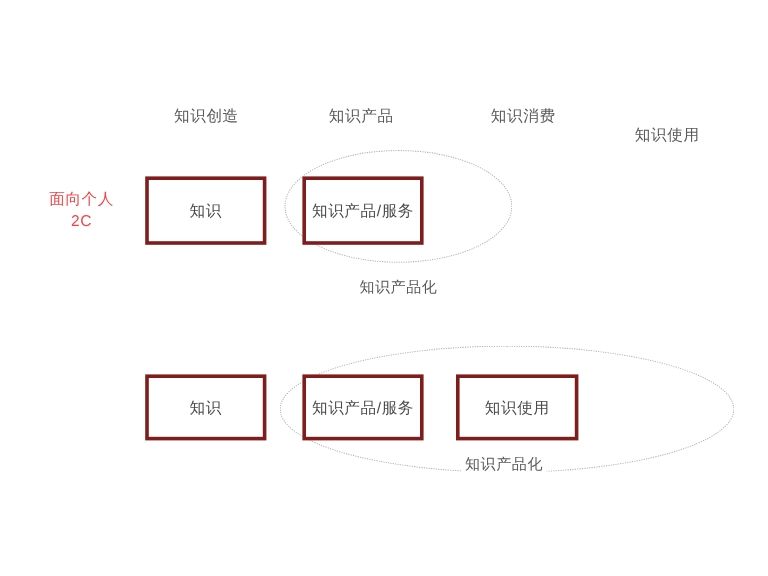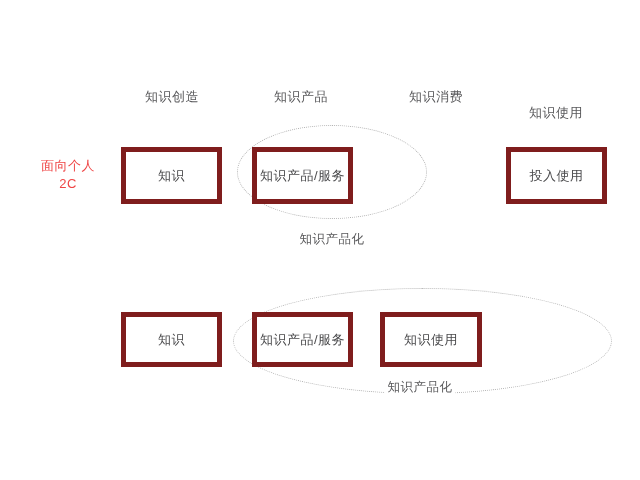--- a/index.html
+++ b/index.html
@@ -38,21 +38,21 @@
     line-height: 18px;
     white-space: nowrap;
     transform: translateX(-50%);
     letter-spacing: 0.5px;
   }
 
   
   .node-box {
     position: absolute;
     box-sizing: border-box;
-    border: 5px solid #7f1d1d;
+    border: 3px solid #7f1d1d;
     background: #ffffff;
     display: flex;
     align-items: center;
     justify-content: center;
     font-size: 13px;
     color: #4a4a4c;
     letter-spacing: 0.5px;
     z-index: 3;
   }
 
@@ -95,21 +95,20 @@
 
   <div class="row-label" style="left:68px; top:157px;">
     <div>面向个人</div>
     <div>2C</div>
   </div>
 
   <div class="group-ellipse" style="left:237px; top:125px; width:190px; height:94px;"></div>
 
   <div class="node-box" style="left:121px; top:147px; width:101px; height:57px;">知识</div>
   <div class="node-box" style="left:252px; top:147px; width:101px; height:57px;">知识产品/服务</div>
-  <div class="node-box" style="left:506px; top:147px; width:101px; height:57px;">投入使用</div>
 
   <div class="group-caption" style="left:332px; top:231px;">知识产品化</div>
 
 
   <div class="group-ellipse" style="left:233px; top:288px; width:379px; height:106px;"></div>
 
   <div class="node-box" style="left:121px; top:312px; width:101px; height:55px;">知识</div>
   <div class="node-box" style="left:252px; top:312px; width:101px; height:55px;">知识产品/服务</div>
   <div class="node-box" style="left:380px; top:312px; width:102px; height:55px;">知识使用</div>
 

